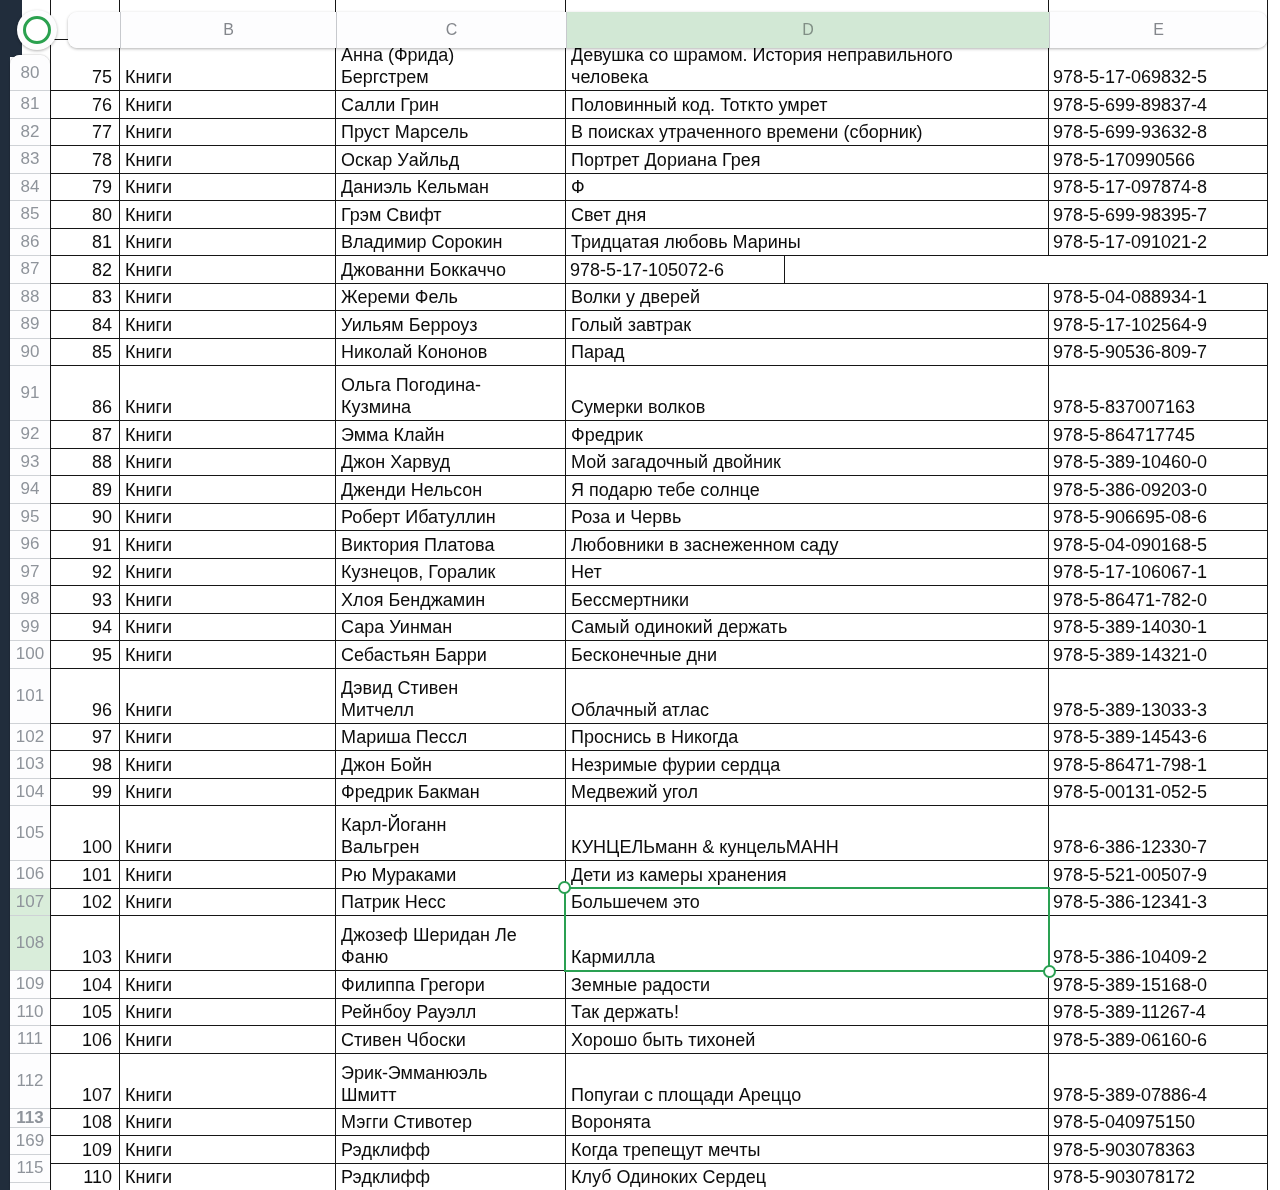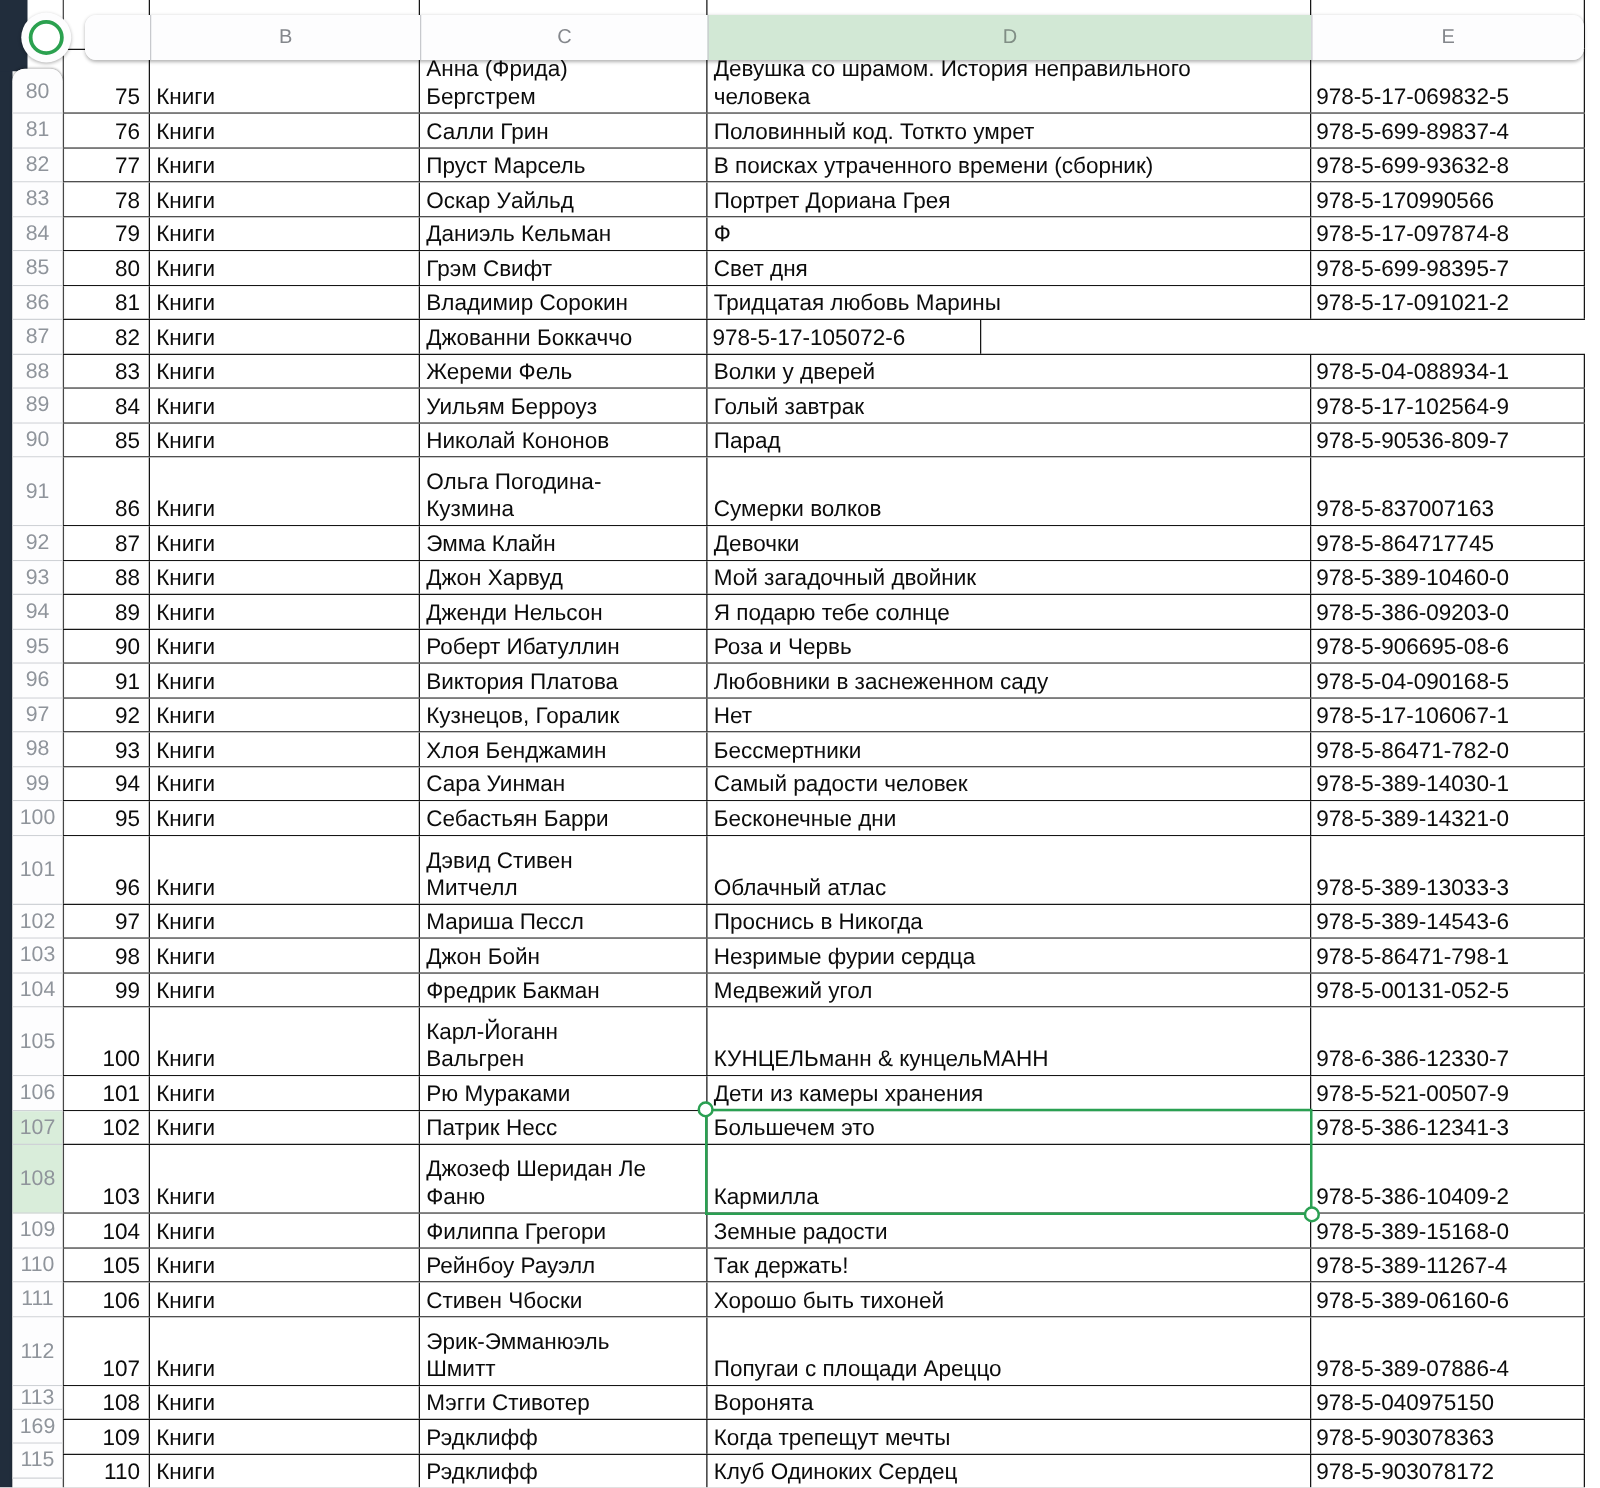--- a/index.html
+++ b/index.html
@@ -174,21 +174,21 @@
       <div class="cell cb">Книги</div>
       <div class="cell cc">Ольга Погодина-
 Кузмина</div>
       <div class="cell cd">Сумерки волков</div>
       <div class="cell ce">978-5-837007163</div>
     </div>
     <div class="trow" style="height: 27.5px;">
       <div class="cell ca">87</div>
       <div class="cell cb">Книги</div>
       <div class="cell cc">Эмма Клайн</div>
-      <div class="cell cd">Девочки</div>
+      <div class="cell cd">Фредрик</div>
       <div class="cell ce">978-5-864717745</div>
     </div>
     <div class="trow" style="height: 27.5px;">
       <div class="cell ca">88</div>
       <div class="cell cb">Книги</div>
       <div class="cell cc">Джон Харвуд</div>
       <div class="cell cd">Мой загадочный двойник</div>
       <div class="cell ce">978-5-389-10460-0</div>
     </div>
     <div class="trow" style="height: 27.5px;">
@@ -223,21 +223,21 @@
       <div class="cell ca">93</div>
       <div class="cell cb">Книги</div>
       <div class="cell cc">Хлоя Бенджамин</div>
       <div class="cell cd">Бессмертники</div>
       <div class="cell ce">978-5-86471-782-0</div>
     </div>
     <div class="trow" style="height: 27.5px;">
       <div class="cell ca">94</div>
       <div class="cell cb">Книги</div>
       <div class="cell cc">Сара Уинман</div>
-      <div class="cell cd">Самый радости человек</div>
+      <div class="cell cd">Самый одинокий держать</div>
       <div class="cell ce">978-5-389-14030-1</div>
     </div>
     <div class="trow" style="height: 27.5px;">
       <div class="cell ca">95</div>
       <div class="cell cb">Книги</div>
       <div class="cell cc">Себастьян Барри</div>
       <div class="cell cd">Бесконечные дни</div>
       <div class="cell ce">978-5-389-14321-0</div>
     </div>
     <div class="trow" style="height: 55px;">
@@ -381,21 +381,21 @@
     <div class="pill" style="height: 27.5px;">103</div>
     <div class="pill" style="height: 27.5px;">104</div>
     <div class="pill" style="height: 55px;">105</div>
     <div class="pill" style="height: 27.5px;">106</div>
     <div class="pill sel" style="height: 27.5px;">107</div>
     <div class="pill sel" style="height: 55px;">108</div>
     <div class="pill" style="height: 27.5px;">109</div>
     <div class="pill" style="height: 27.5px;">110</div>
     <div class="pill" style="height: 27.5px;">111</div>
     <div class="pill" style="height: 55px;">112</div>
-    <div class="pill" style="height: 19px;">113</div>
+    <div class="pill" style="height: 19px; font-weight: bold;">113</div>
     <div class="pill" style="height: 27.5px;">169</div>
     <div class="pill" style="height: 27.5px;">115</div>
   </div>
 
 <div class="headerbar">
   <div class="hcell hA"></div>
   <div class="hcell hB">B</div>
   <div class="hcell hC">C</div>
   <div class="hcell hD">D</div>
   <div class="hcell hE">E</div>

